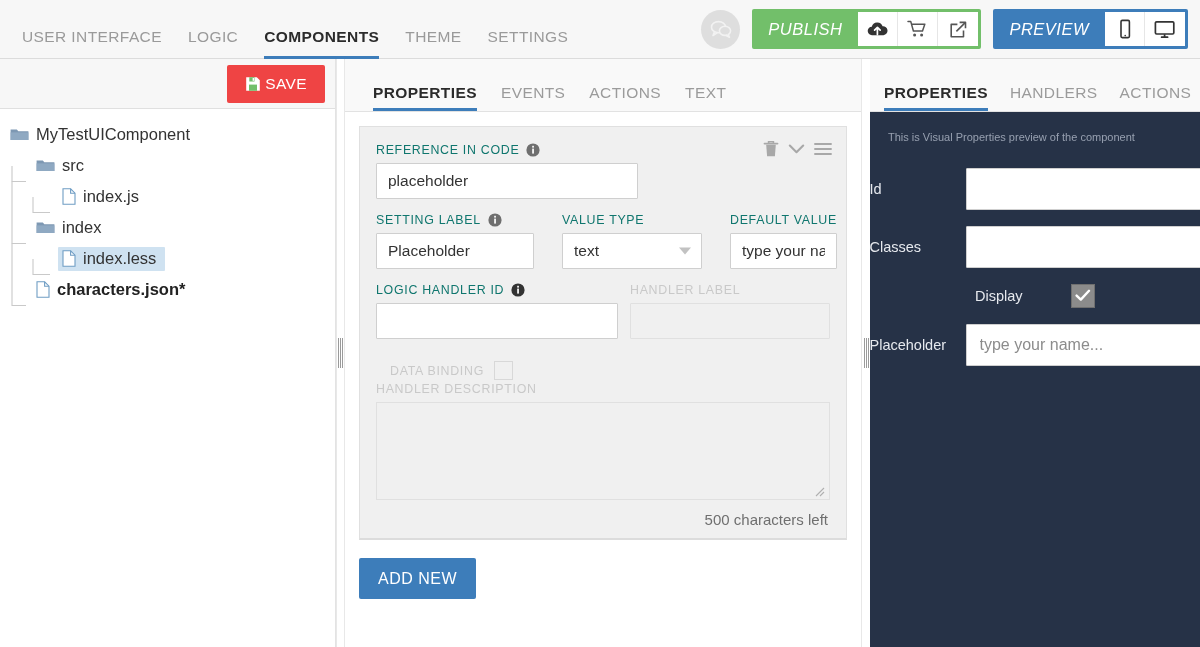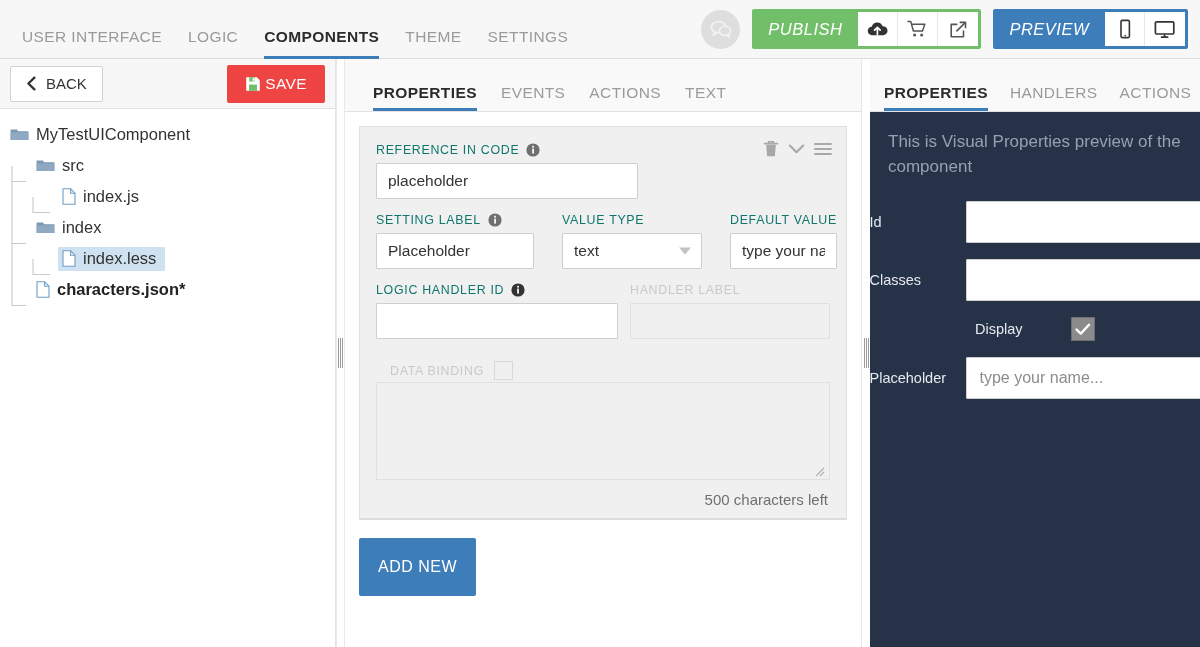--- a/index.html
+++ b/index.html
@@ -156,32 +156,32 @@
   .ta-wrap { position: relative; }
   .ta {
     width: 100%; height: 98px; background: #f0f0f0; border: 1px solid #e0e0e0;
     resize: none; outline: none; font-family: "Liberation Sans", sans-serif; font-size: 15px;
   }
   .ta-grip { position: absolute; right: 5px; bottom: 7px; pointer-events: none; }
   .chars { text-align: right; font-size: 15px; color: #6f6f6f; padding: 7px 2px 0 0; }
 
   .addnew {
     margin: 18px 0 0 0; display: inline-flex; align-items: center; justify-content: center;
-    height: 58px; padding: 0 19px; background: #3d7dba; color: #fff;
+    height: 41px; padding: 0 19px; background: #3d7dba; color: #fff;
     font-size: 16px; letter-spacing: .5px; cursor: pointer; border-radius: 2px;
   }
 
   
   .right-pane { width: 330px; min-width: 330px; display: flex; flex-direction: column; background: #263247; }
   .right-tabs {
     height: 53px; min-height: 53px; background: #f9f9f9; border-bottom: 1px solid #e2e2e2;
     display: flex; align-items: flex-end; padding-left: 14px; gap: 22px;
   }
   .rprev { flex: 1; background: #263247; padding: 18px 18px 18px 18px; overflow: auto; }
-  .rprev-note { color: #97a0b0; font-size: 17px; line-height: 1.45; margin-bottom: 22px; }
+  .rprev-note { color: #97a0b0; font-size: 11px; line-height: 1.45; margin-bottom: 22px; }
   .pv-row { display: flex; align-items: center; margin-bottom: 16px; justify-content: center; }
   .pv-lab { width: 96px; flex: 0 0 96px; color: #e6e9ee; font-size: 14.5px; }
   .pv-inp {
     flex: 1; height: 42px; background: #fff; border: 1px solid #cfcfcf;
     padding: 0 13px; font-size: 16px; color: #333; outline: none;
     font-family: "Liberation Sans", sans-serif; border-radius: 1px;
   }
   .pv-inp::placeholder { color: #8c8c8c; }
   .pv-chk {
     width: 24px; height: 24px; background: #8b8b8b; border: 1px solid #6f6f6f;
@@ -259,26 +259,20 @@
         </div>
       </div>
 
     </div>
   </div>
 
   <div class="panes">
 
     <div class="left-pane">
       <div class="left-toolbar">
-        <div class="back-btn">
-          <svg width="11" height="15" viewBox="0 0 11 15">
-            <path d="M8.4 1.6 L2.4 7.5 L8.4 13.4" fill="none" stroke="#333" stroke-width="2.3" stroke-linecap="round" stroke-linejoin="round"></path>
-          </svg>
-          <span>BACK</span>
-        </div>
         <div class="save-btn">
           <svg width="16" height="16" viewBox="0 0 16 16">
             <path d="M1.2 1.2h10.6l3 3v10.6H1.2z" fill="#fff"></path>
             <rect x="4.3" y="1.2" width="5.2" height="4.3" fill="#72bf6a"></rect>
             <rect x="7.6" y="2" width="1.5" height="2.8" fill="#fff"></rect>
             <rect x="4" y="8.6" width="8" height="6.2" fill="#72bf6a"></rect>
           </svg>
           <span>SAVE</span>
         </div>
       </div>
@@ -471,20 +465,23 @@
               <input class="inp dim" disabled="" value="" style="">
             </div>
           </div>
 
           <div class="binding-row">
             <span class="t">DATA BINDING</span>
             <span class="chk"></span>
           </div>
 
           <div>
+            <div class="flabel dim">
+              <span>HANDLER DESCRIPTION</span>
+            </div>
             <div class="ta-wrap">
               <textarea class="ta" disabled="" style=""></textarea>
               <svg class="ta-grip" width="12" height="12" viewBox="0 0 12 12">
                 <path d="M11 3 L3 11 M11 7 L7 11" stroke="#b0b0b0" stroke-width="1.1"></path>
               </svg>
             </div>
             <div class="chars">500 characters left</div>
           </div>
 
         </div>

